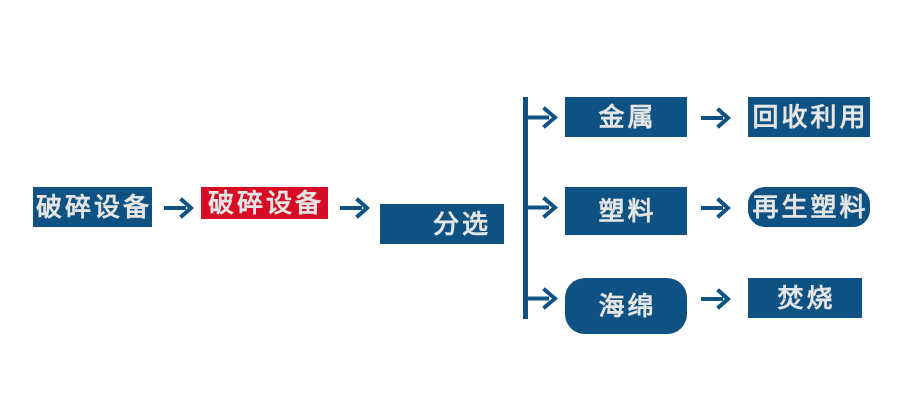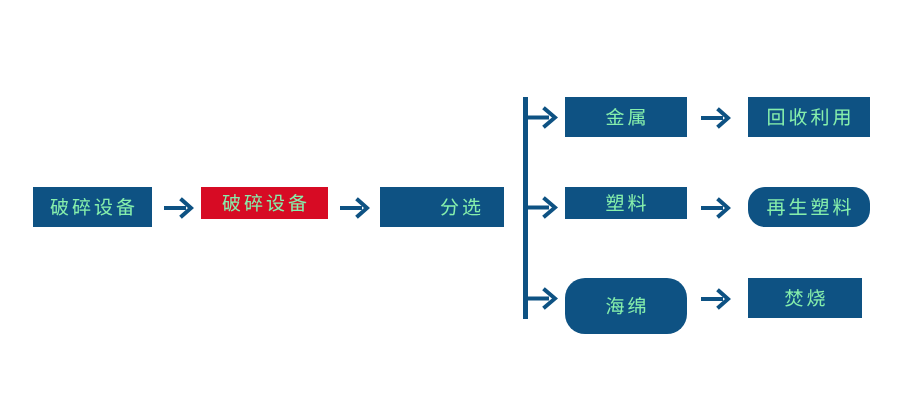--- a/index.html
+++ b/index.html
@@ -19,27 +19,27 @@
     width: 900px;
     height: 411px;
     background: #ffffff;
   }
   .node {
     position: absolute;
     box-sizing: border-box;
     display: flex;
     align-items: center;
     justify-content: center;
-    color: #86efac;
-    font-size: 19px;
+    color: #e5e5e5;
+    font-size: 26px;
     letter-spacing: 3px;
     text-indent: 3px;
     line-height: 1;
     white-space: nowrap;
-    font-weight: normal;
+    font-weight: bold;
     font-family: "DejaVu Sans", "Liberation Sans", sans-serif;
   }
   .node.blue  { background: #0E5283; }
   .node.red   { background: #D70B24; }
 
   .arrow {
     position: absolute;
     color: #0E5283;
     font-size: 27px;
     line-height: 1;
@@ -74,21 +74,21 @@
   </div>
 
   <div class="node red" style="left:201px; top:187px; width:127px; height:32px;">破碎设备</div>
 
   <div class="arrow" style="left:339px; top:193px; width:32px; height:30px;">
     <svg width="30" height="22" viewBox="0 0 30 22" aria-hidden="true">
       <path d="M1 11 H20 M18 3 L27 11 L18 19" fill="none" stroke="#0E5283" stroke-width="4" stroke-linecap="square" stroke-linejoin="miter"></path>
     </svg>
   </div>
 
-  <div class="node blue" style="left:380px; top:187px; width:124px; height:40px;padding-left:37px;">分选</div>
+  <div class="node blue" style="left:380px; top:204px; width:124px; height:40px;padding-left:37px;">分选</div>
 
   <div class="trunk" style="left:523px; top:97px; width:5px; height:222px;"></div>
 
   <div class="branch-arrow" style="left:526px; top:106px; width:32px; height:23px;">
     <svg width="32" height="23" viewBox="0 0 32 23" aria-hidden="true">
       <path d="M1 11.5 H21 M19 3 L29 11.5 L19 20" fill="none" stroke="#0E5283" stroke-width="4" stroke-linecap="square" stroke-linejoin="miter"></path>
     </svg>
   </div>
 
   <div class="branch-arrow" style="left:526px; top:196px; width:32px; height:23px;">
@@ -106,21 +106,21 @@
   <div class="node blue" style="left:565px; top:97px; width:122px; height:40px;">金属</div>
 
   <div class="arrow" style="left:700px; top:103px; width:32px; height:30px;">
     <svg width="30" height="22" viewBox="0 0 30 22" aria-hidden="true">
       <path d="M1 11 H20 M18 3 L27 11 L18 19" fill="none" stroke="#0E5283" stroke-width="4" stroke-linecap="square" stroke-linejoin="miter"></path>
     </svg>
   </div>
 
   <div class="node blue" style="left:748px; top:97px; width:122px; height:40px;">回收利用</div>
 
-  <div class="node blue" style="left:565px; top:187px; width:122px; height:32px;">塑料</div>
+  <div class="node blue" style="left:565px; top:187px; width:122px; height:48px;">塑料</div>
 
   <div class="arrow" style="left:700px; top:193px; width:32px; height:30px;">
     <svg width="30" height="22" viewBox="0 0 30 22" aria-hidden="true">
       <path d="M1 11 H20 M18 3 L27 11 L18 19" fill="none" stroke="#0E5283" stroke-width="4" stroke-linecap="square" stroke-linejoin="miter"></path>
     </svg>
   </div>
 
   <div class="node blue" style="left:748px; top:187px; width:122px; height:40px;border-radius:17px;">再生塑料</div>
 
   <div class="node blue" style="left:565px; top:278px; width:122px; height:56px;border-radius:20px;">海绵</div>

